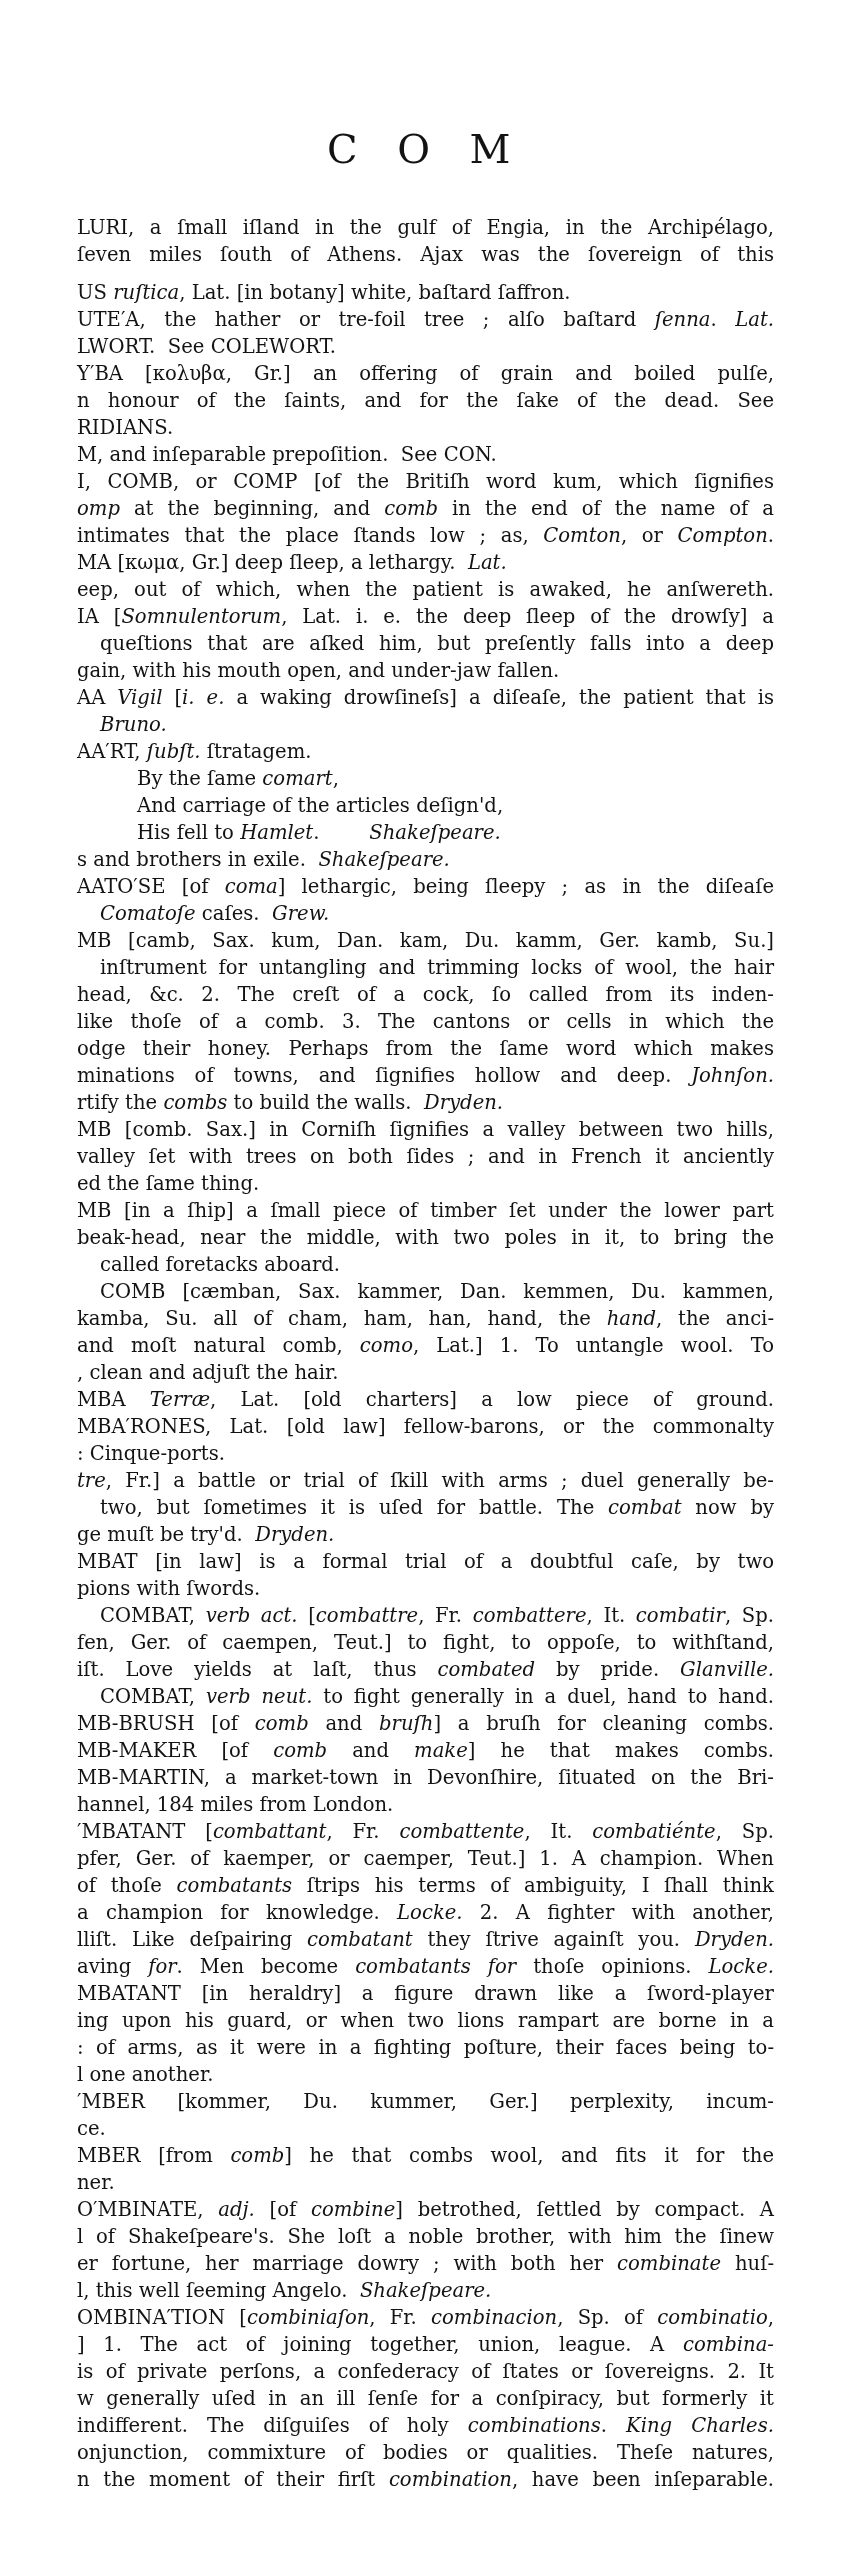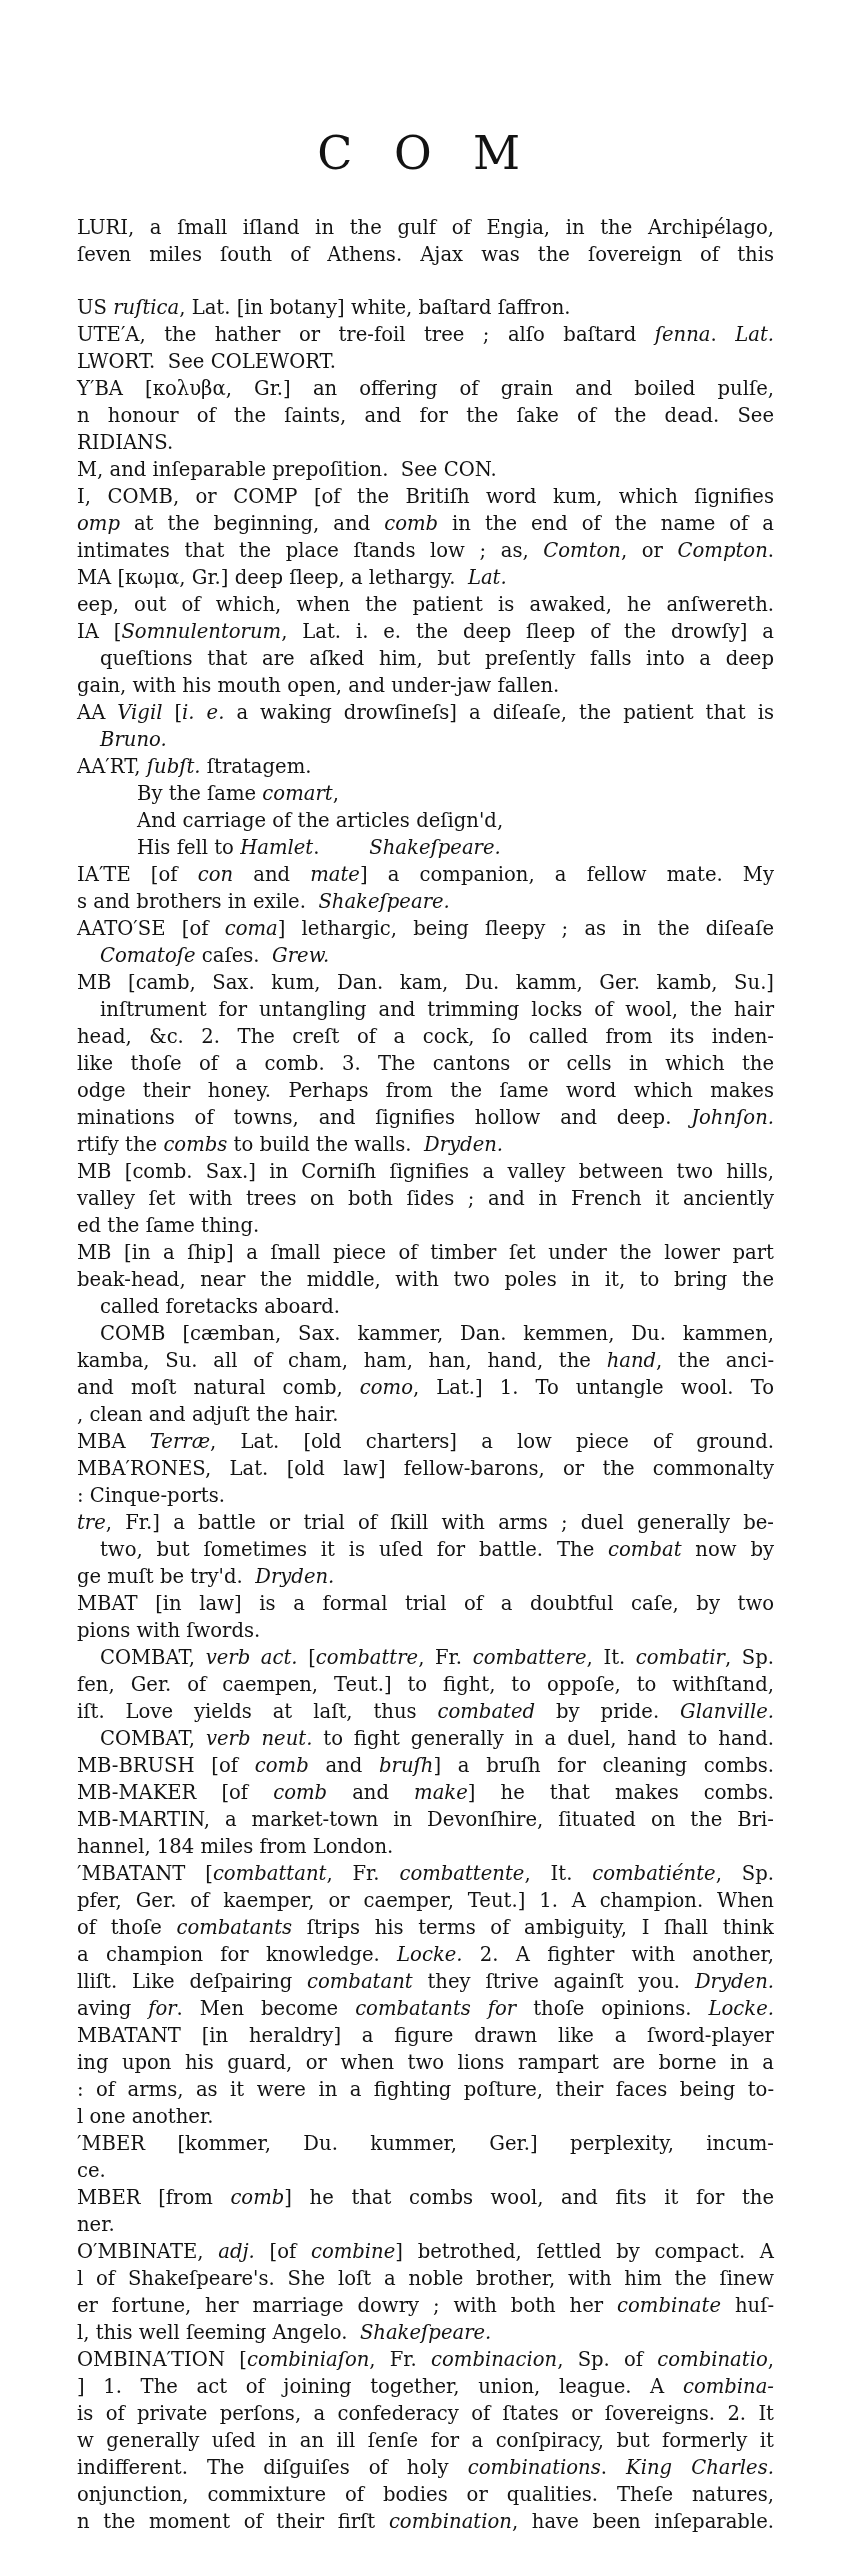--- a/index.html
+++ b/index.html
@@ -8,21 +8,21 @@
     width:868px;height:3234px;
     background:#ffffff;
     color:#131313;
     font-family:"DejaVu Serif", "Liberation Serif", serif;
     overflow:hidden;
   }
   .header{
     position:absolute;
     top:126px;left:77px;width:697px;
     text-align:center;
-    font-size:46px;
+    font-size:40px;
     letter-spacing:13.4px;
     white-space:pre;
   }
   .text-col{
     position:absolute;
     top:214px;left:77px;width:697px;
   }
   .line{
     height:27px;
     line-height:27px;
@@ -30,21 +30,21 @@
     white-space:pre;
     overflow:visible;
   }
   .line.j{
     white-space:normal;
     text-align:justify;
     text-align-last:justify;
   }
   .ind1{padding-left:23px;}
   .ind2{padding-left:60px;}
-  .gap{margin-top:26px;}
+  .gap{margin-top:11px;}
   .it{font-style:italic;}
 </style>
 </head>
 <body>
 
 <div class="page">
   <div class="header">C O M</div>
   <div class="text-col" id="text-col">
       <div class="line ind0 j"><span>LURI, a ſmall iſland in the gulf of Engia, in the Archipélago,</span></div>
       <div class="line ind0 j"><span>ſeven miles ſouth of Athens.  Ajax was the ſovereign of this</span></div>
@@ -62,21 +62,20 @@
       <div class="line ind0 j"><span>eep, out of which, when the patient is awaked, he anſwereth.</span></div>
       <div class="line ind0 j"><span>IA [</span><span class="it">Somnulentorum</span><span>, Lat. i. e. the deep ſleep of the drowſy] a</span></div>
       <div class="line ind1 j"><span>queſtions that are aſked him, but preſently falls into a deep</span></div>
       <div class="line ind0"><span>gain, with his mouth open, and under-jaw fallen.</span></div>
       <div class="line ind0 j"><span>AA </span><span class="it">Vigil</span><span> [</span><span class="it">i. e.</span><span> a waking drowſineſs] a diſeaſe, the patient that is</span></div>
       <div class="line ind1"><span class="it">Bruno.</span></div>
       <div class="line ind0"><span>AA′RT, </span><span class="it">ſubſt.</span><span> ſtratagem.</span></div>
       <div class="line ind2"><span>By the ſame </span><span class="it">comart</span><span>,</span></div>
       <div class="line ind2"><span>And carriage of the articles deſign'd,</span></div>
       <div class="line ind2"><span>His fell to </span><span class="it">Hamlet</span><span>.        </span><span class="it">Shakeſpeare.</span></div>
-      <div class="line ind0 j"><span>IA′TE [of </span><span class="it">con</span><span> and </span><span class="it">mate</span><span>] a companion, a fellow mate.  My</span></div>
       <div class="line ind0"><span>s and brothers in exile.  </span><span class="it">Shakeſpeare.</span></div>
       <div class="line ind0 j"><span>AATO′SE [of </span><span class="it">coma</span><span>] lethargic, being ſleepy ; as in the diſeaſe</span></div>
       <div class="line ind1"><span class="it">Comatoſe</span><span> caſes.  </span><span class="it">Grew.</span></div>
       <div class="line ind0 j"><span>MB [camb, Sax. kum, Dan. kam, Du. kamm, Ger. kamb, Su.]</span></div>
       <div class="line ind1 j"><span>inſtrument for untangling and trimming locks of wool, the hair</span></div>
       <div class="line ind0 j"><span>head, &amp;c.  2. The creſt of a cock, ſo called from its inden-</span></div>
       <div class="line ind0 j"><span>like thoſe of a comb.  3. The cantons or cells in which the</span></div>
       <div class="line ind0 j"><span>odge their honey.  Perhaps from the ſame word which makes</span></div>
       <div class="line ind0 j"><span>minations of towns, and ſignifies hollow and deep.  </span><span class="it">Johnſon.</span></div>
       <div class="line ind0"><span>rtify the </span><span class="it">combs</span><span> to build the walls.  </span><span class="it">Dryden.</span></div>

